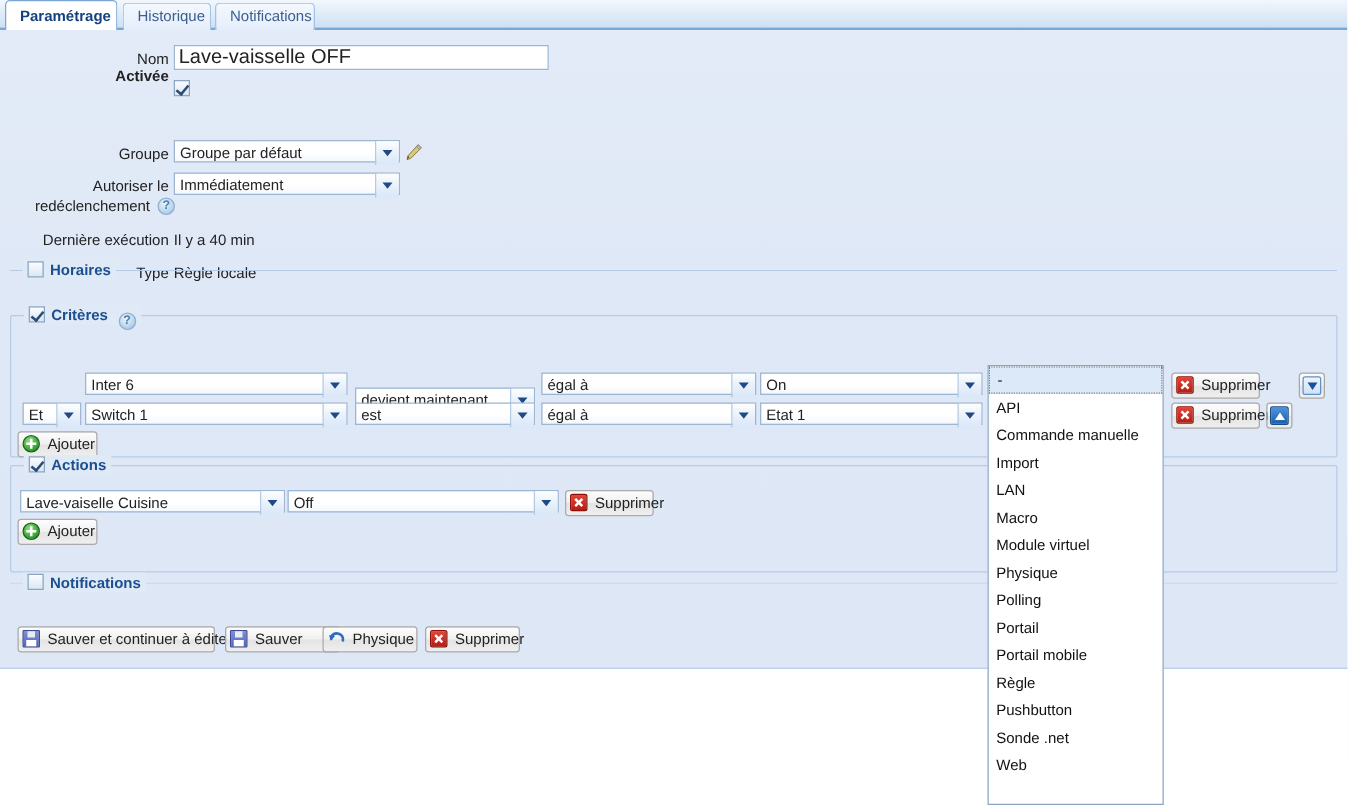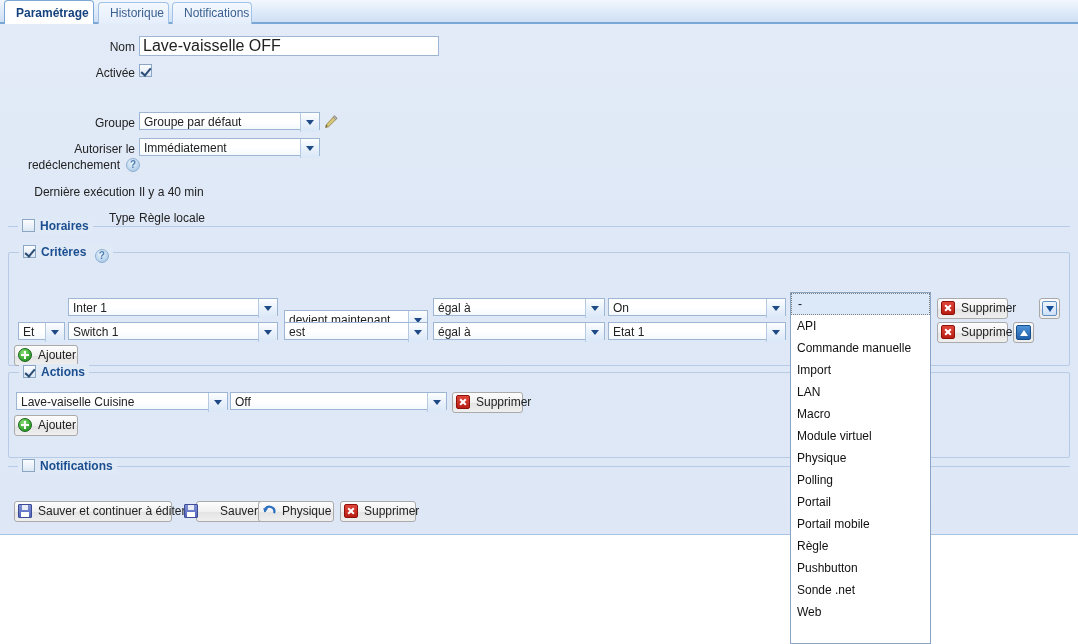--- a/index.html
+++ b/index.html
@@ -378,21 +378,21 @@
     <div class="tab" style="left:98px;width:71px;">Historique</div>
     <div class="tab" style="left:172px;width:80px;">Notifications</div>
   </div>
 
   <div class="panel">
     <div class="panel-inner">
 
       <div class="flabel" style="left:30px; top:16px; width:105px;">Nom</div>
       <input class="txt" style="left: 139px; top: 12px; width: 300px;" value="Lave-vaisselle OFF">
 
-      <div class="flabel" style="left:30px; top:42px; width:105px;">Activée</div>
+      <div class="flabel" style="left:30px; top:30px; width:105px;font-weight:bold;">Activée</div>
       <div class="cbx checked" style="left:139px; top:40px;"></div>
 
       <div class="flabel" style="left:30px; top:92px; width:105px;">Groupe</div>
       <div class="sel" style="left:139px; top:88px; width:181px;">
         <div class="selval">Groupe par défaut</div>
         <div class="arrowbox"></div>
       </div>
       <div class="ico-pencil" style="left:323px; top:90px;">
         <svg width="16" height="16" viewBox="0 0 16 16">
           <path d="M11.5 1.8 L14 4.3 L5.6 12.7 L2.6 13.6 L3.4 10.6 Z" fill="#d8c87a" stroke="#8a7b3e" stroke-width="0.8"></path>
@@ -408,37 +408,37 @@
         <div class="selval">Immédiatement</div>
         <div class="arrowbox"></div>
       </div>
 
       <div class="flabel" style="left:20px; top:161px; width:115px;">Dernière exécution</div>
       <div class="ftext" style="left:139px; top:161px;">Il y a 40 min</div>
 
       <div class="flabel" style="left:20px; top:187px; width:115px;">Type</div>
       <div class="ftext" style="left:139px; top:187px;">Règle locale</div>
 
-      <div class="fs collapsed" style="left:8px; top:192px; width:1062px; height:1px;margin-top:10px;">
+      <div class="fs collapsed" style="left:8px; top:192px; width:1062px; height:1px;">
         <div class="fs-legend">
           <span class="cbx lgcbx"></span>
           <span class="lgtext">Horaires</span>
         </div>
       </div>
 
       <div class="fs" style="left:8px; top:228px; width:1062px; height:114px;">
         <div class="fs-legend">
           <span class="cbx checked lgcbx"></span>
           <span class="lgtext">Critères</span>
           <span class="helpicon">?</span>
         </div>
       </div>
 
       <div class="sel" style="left:68px; top:274px; width:210px;">
-        <div class="selval">Inter 1</div>
+        <div class="selval">Inter 6</div>
         <div class="arrowbox"></div>
       </div>
       <div class="sel" style="left:284px; top:274px; width:144px;margin-top:12px;">
         <div class="selval">devient maintenant</div>
         <div class="arrowbox"></div>
       </div>
       <div class="sel" style="left:433px; top:274px; width:172px;">
         <div class="selval">égal à</div>
         <div class="arrowbox"></div>
       </div>
@@ -510,21 +510,21 @@
       <div class="fs collapsed" style="left:8px; top:442px; width:1062px; height:1px;">
         <div class="fs-legend">
           <span class="cbx lgcbx"></span>
           <span class="lgtext">Notifications</span>
         </div>
       </div>
 
       <div class="btn" style="left:14px; top:477px; width:158px;">Sauver et continuer à éditer</div>
       <span class="ico-save" style="left:18px; top:480px;"></span>
 
-      <div class="btn" style="left:196px; top:477px; width:92px;">Sauver</div>
+      <div class="btn" style="left:180px; top:477px; width:92px;">Sauver</div>
       <span class="ico-save" style="left:184px; top:480px;"></span>
 
       <div class="btn" style="left:258px; top:477px; width:76px;">Physique</div>
       <span class="ico-undo" style="left:262px; top:480px;">
         <svg width="15" height="14" viewBox="0 0 15 14">
           <path d="M3 7 C3 3.5 6 2 9 3 C11.5 3.8 12.8 6 12.3 8.3" stroke="#2c6fc0" stroke-width="2.2" fill="none" stroke-linecap="round"></path>
           <path d="M1.2 4.2 L6.2 4.6 L2.6 8.5 Z" fill="#2c6fc0"></path>
         </svg>
       </span>
 

